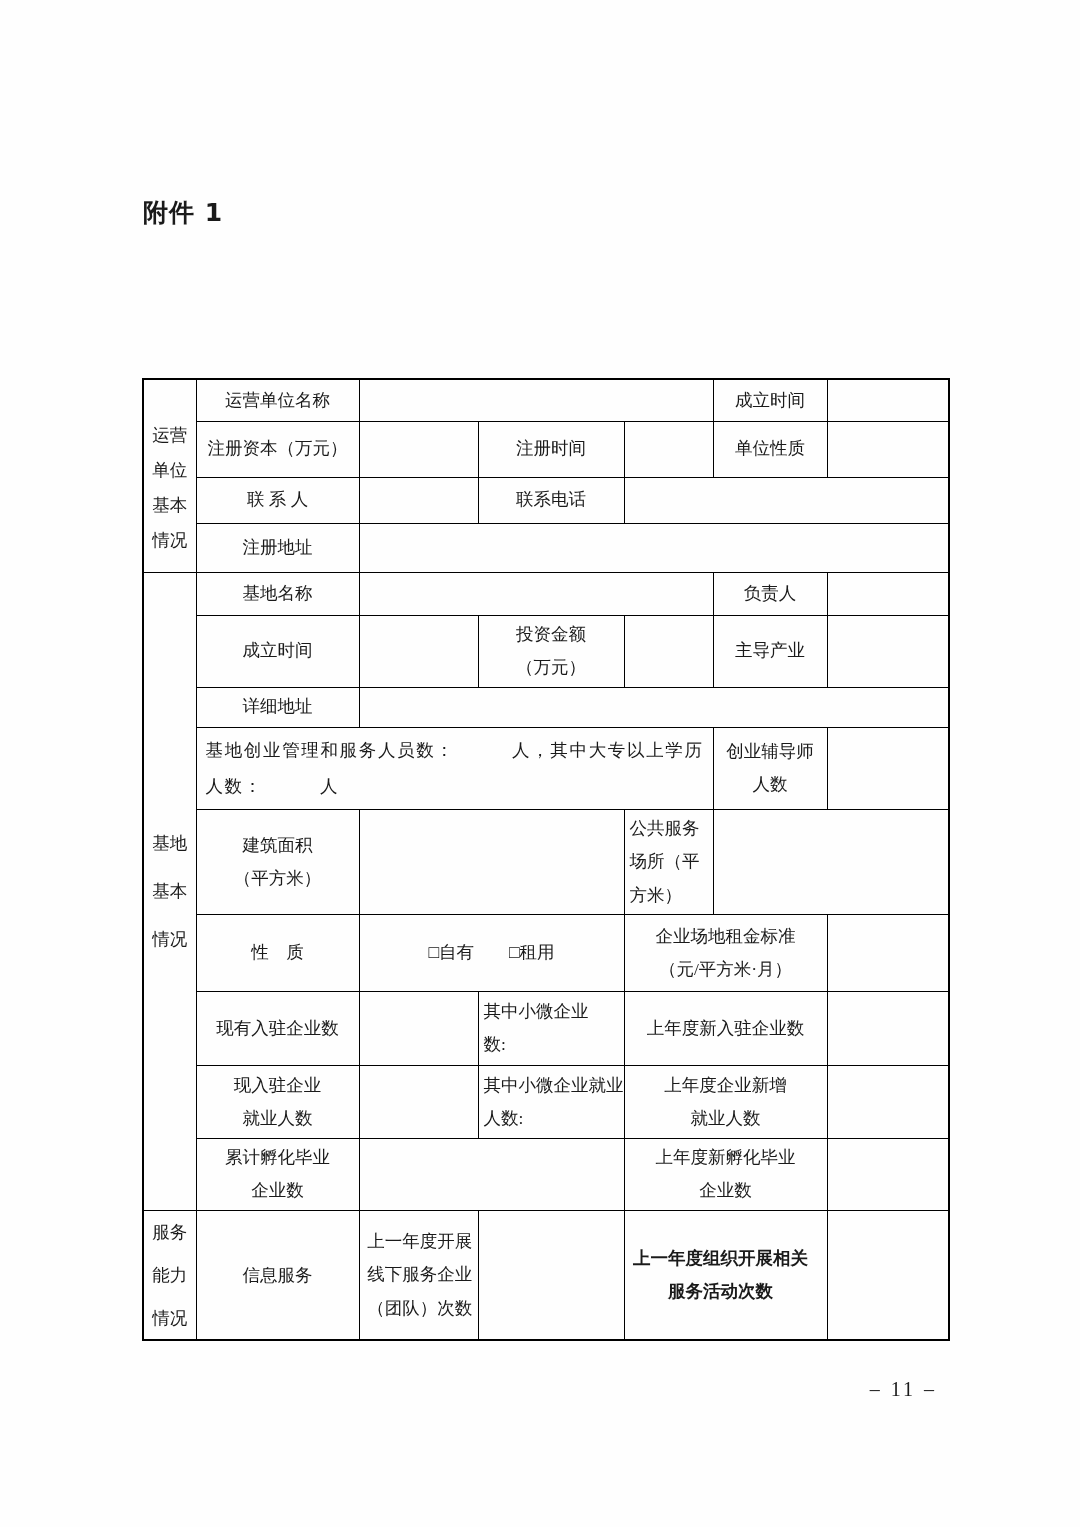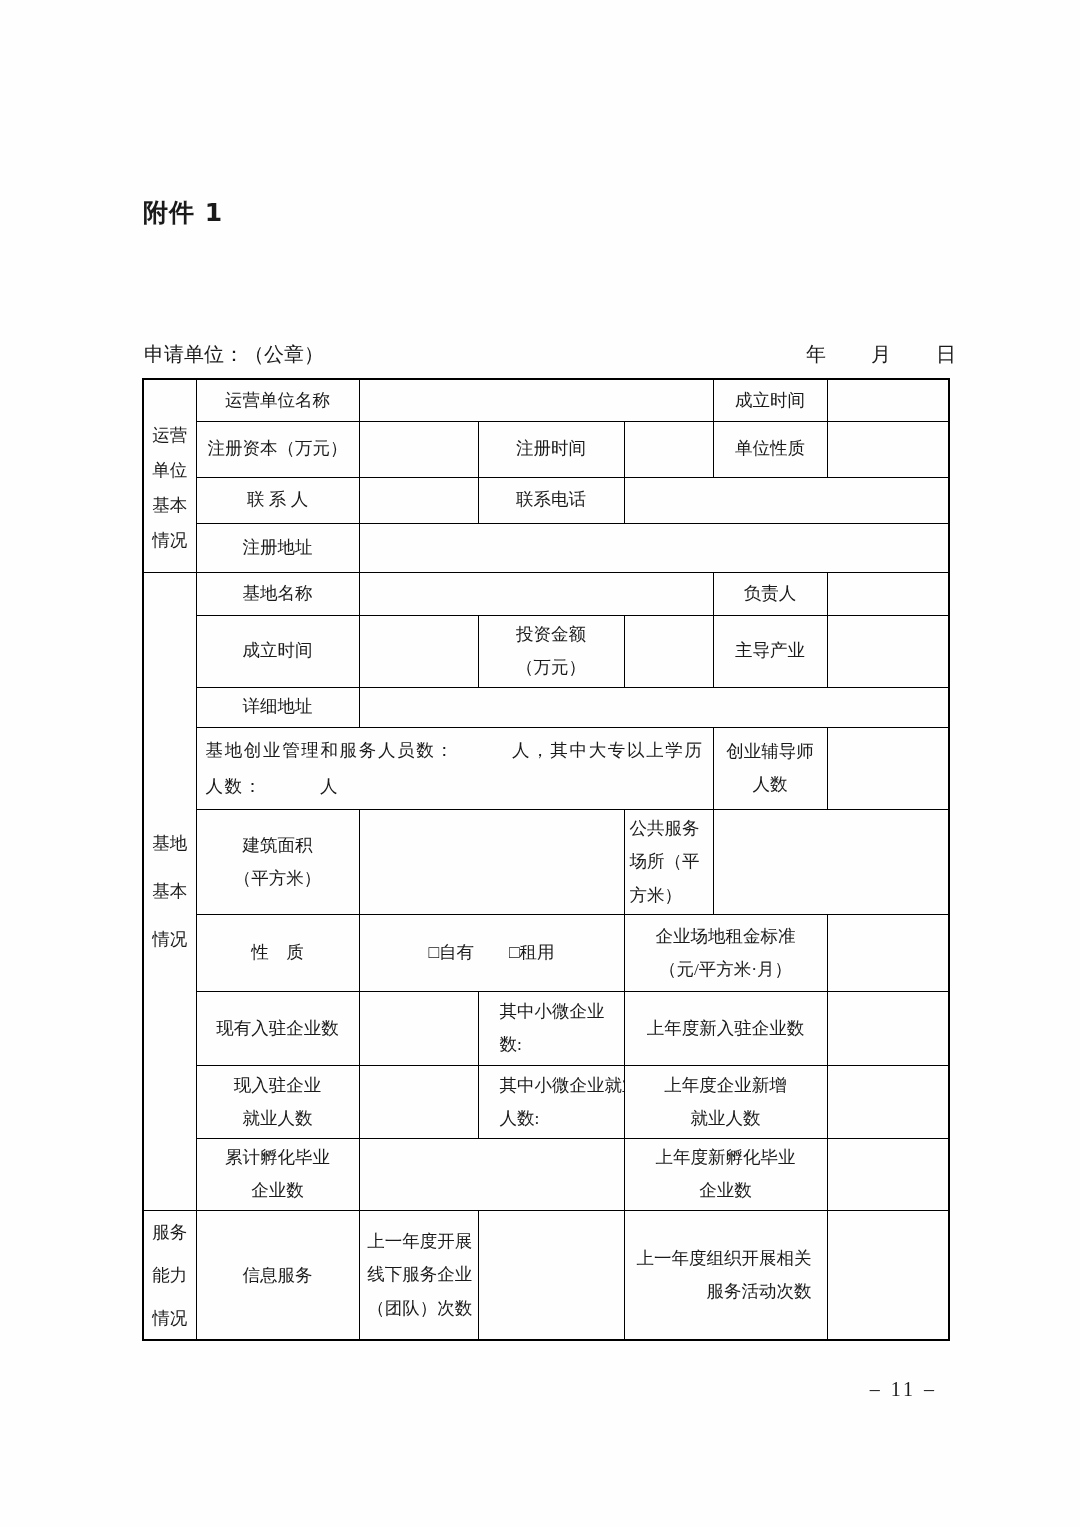--- a/index.html
+++ b/index.html
@@ -54,22 +54,22 @@
   .lh-base{ line-height: 2.75; text-align: center; }
   .lh-svc { line-height: 2.45; }
 
   .wrap { display: inline-block; vertical-align: middle; word-break: break-all; }
   .w42  { width: 4.3em; }
   .w52  { width: 5.3em; }
   .w62  { width: 6.3em; }
   .w72  { width: 7.3em; }
   .w82  { width: 8.3em; }
   .w86  { width: 8.6em; }
-  .w102 { width: 10.4em; text-align: right; }
-  .wrap.alignl { text-align: left; margin-left: 16px; }
+  .w102 { width: 10.4em; text-align: center; font-weight: bold; }
+  .wrap.alignl { text-align: left; }
 
   td.staff-cell {
     text-align: justify; text-align-last: auto;
     letter-spacing: 0.09em; padding: 4px 9px; line-height: 2.1;
   }
   td.loose { line-height: 1.9; }
 
   .r1  { height: 42px; }
   .r2  { height: 56px; padding-left: 21px; }
   .r3  { height: 46px; margin-top: 44px; }
@@ -91,28 +91,20 @@
   }
 </style>
 </head>
 <body>
 
 <div class="page">
 
   <div class="attachment">附件 1</div>
 
 
-  <div class="subheader">
-    <span>申请单位：（公章）</span>
-    <span class="date-group">
-      <span>年</span>
-      <span class="gap">月</span>
-      <span class="gap">日</span>
-    </span>
-  </div>
 
   <table class="form-table">
     <colgroup>
       <col style="width:53px">
         <col style="width:163px">
         <col style="width:119px">
       <col style="width:146px">
         <col style="width:89px">
         <col style="width:114px">
       <col style="width:122px">

